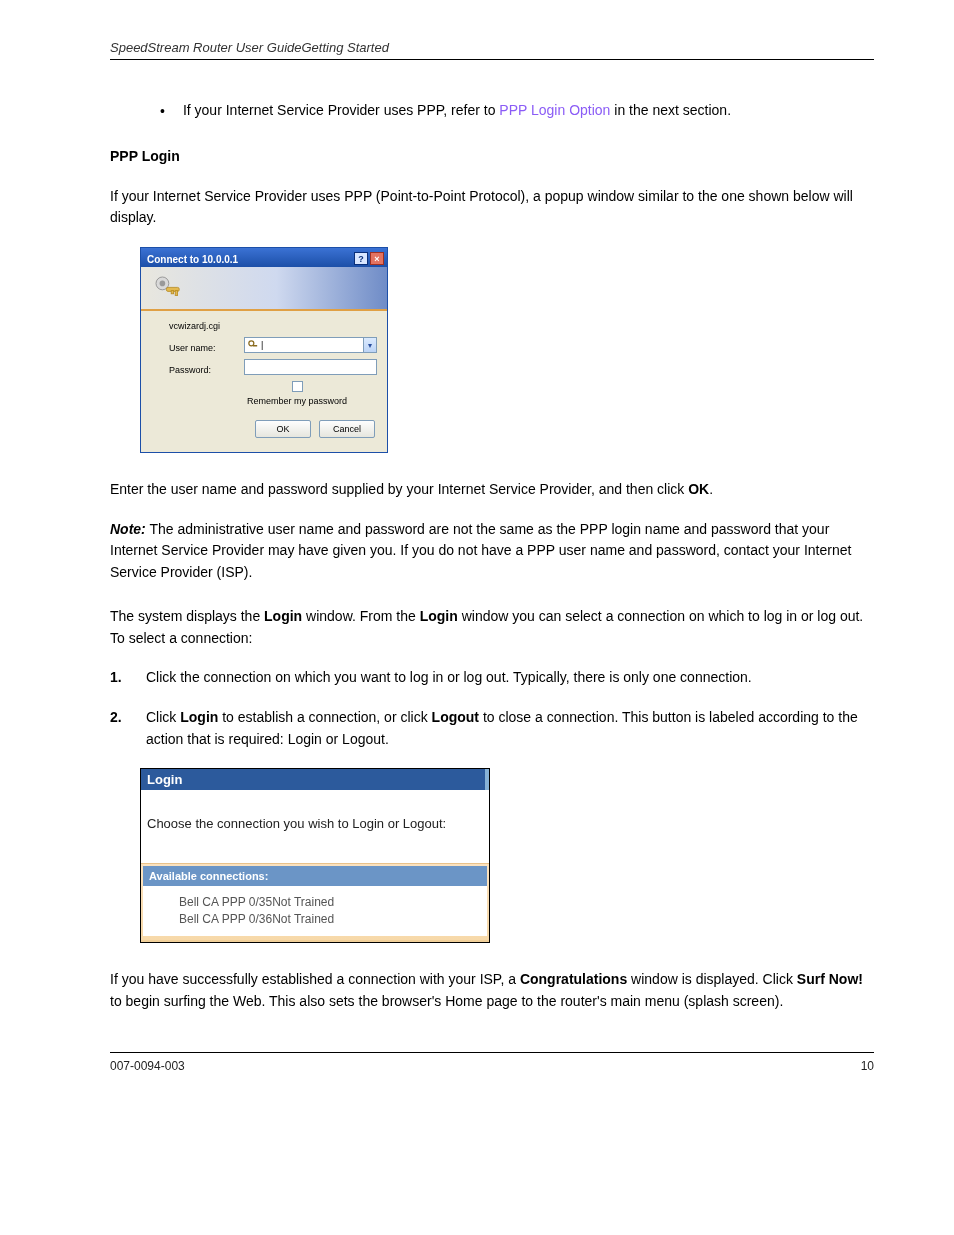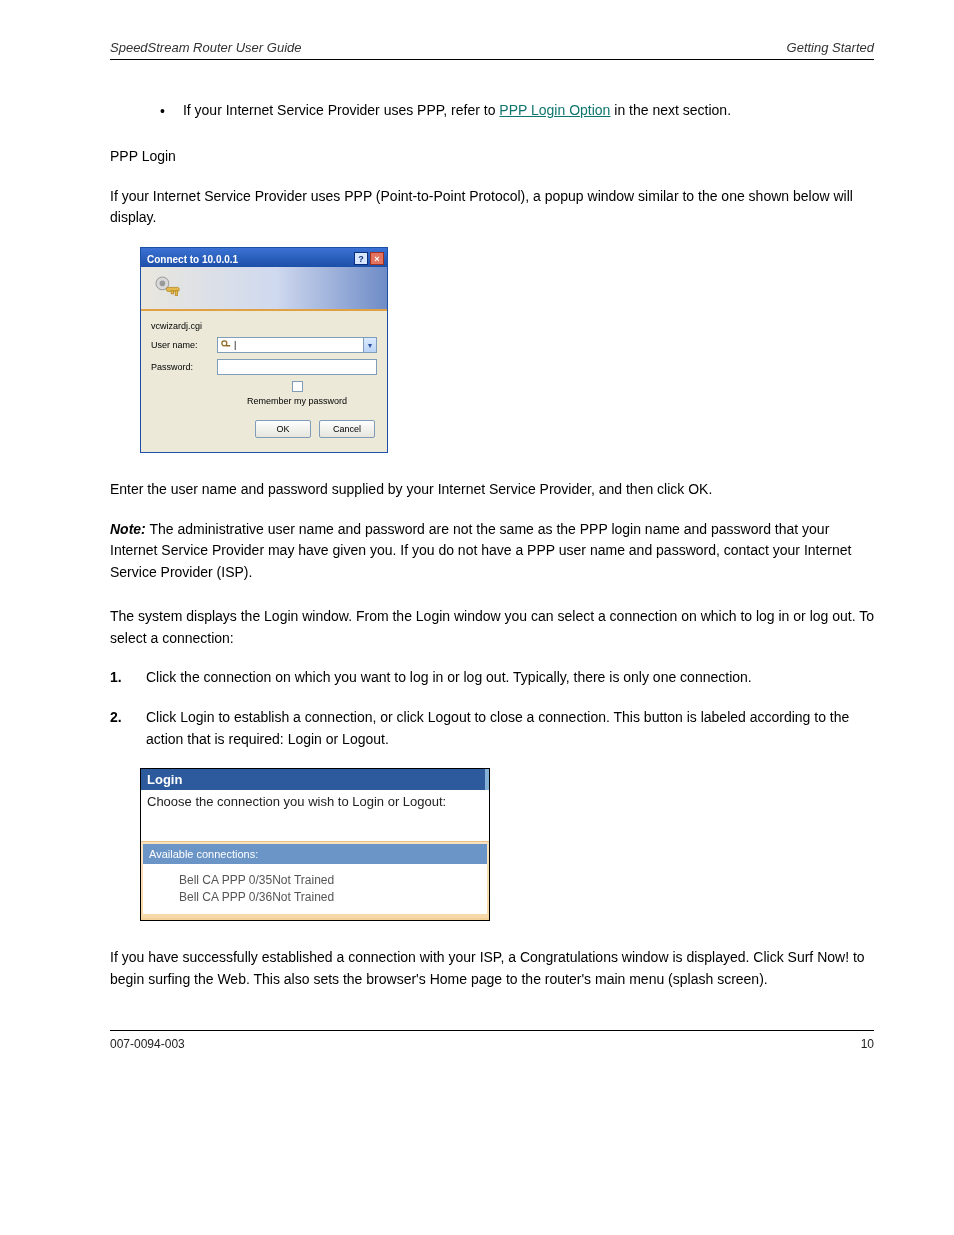--- a/index.html
+++ b/index.html
@@ -8,21 +8,21 @@
     font-family: Arial, Helvetica, sans-serif;
     background: #fff;
     color: #000;
     width: 954px;
   }
   .page {
     padding: 40px 80px 40px 110px;
   }
   .header-bar {
     display: flex;
-    justify-content: space-between;
+    justify-content: flex-start;
     font-style: italic;
     font-size: 13px;
     color: #333;
     margin-bottom: 4px;
   }
   .hr {
     border: none;
     border-top: 1.5px solid #000;
     margin: 0 0 40px 0;
   }
@@ -50,22 +50,21 @@
   .bullet-dot {
     font-size: 14px;
     line-height: 20px;
     margin-top: 1px;
   }
   .bullet-text {
     font-size: 14px;
     line-height: 1.5;
   }
   .link {
-    color: #0f766e;
-    text-decoration: underline;
+    color: #8b5cf6;
   }
   .body-text {
     font-size: 14px;
     line-height: 1.55;
     margin: 0 0 18px 0;
   }
   .note-block {
     margin: 0 0 22px 0;
     font-size: 14px;
     line-height: 1.55;
@@ -81,21 +80,21 @@
     line-height: 1.55;
     margin-bottom: 18px;
   }
   .step-num {
     font-weight: bold;
     min-width: 16px;
   }
   .step-inner {
     flex: 1;
   }
-  .bold { font-weight: normal; }
+  .bold { font-weight: bold; }
 
   
   .xp-dialog {
     width: 248px;
     margin: 0 0 26px 30px;
     border: 1px solid #1c4fa8;
     background: #ece9d8;
     font-family: Tahoma, Arial, sans-serif;
     font-size: 9px;
     color: #000;
@@ -126,22 +125,22 @@
     border-bottom: 2px solid #e0a044;
     position: relative;
     overflow: hidden;
   }
   .xp-keys {
     position: absolute;
     left: 10px; top: 6px;
     width: 34px; height: 32px;
   }
   .xp-body { padding: 10px 10px 10px 10px; }
-  .xp-row { display: flex; align-items: center; margin-bottom: 6px; }
-  .xp-lbl { width: 66px; }
+  .xp-row { display: flex; align-items: flex-end; margin-bottom: 6px; margin-left: 18px; }
+  .xp-lbl { width: 75px; }
   .xp-input-wrap { flex: 1; display: flex; }
   .xp-input {
     flex: 1;
     height: 16px;
     border: 1px solid #7f9db9;
     background: #fff;
     padding-left: 3px;
     display: flex;
     align-items: center;
   }
@@ -185,34 +184,34 @@
   }
   .lp-title {
     background: #2c5a9c;
     color: #fff;
     font-weight: bold;
     padding: 3px 6px;
     font-size: 13px;
     border-right: 4px solid #87b2d7;
   }
   .lp-prompt {
-    padding: 4px 6px 32px 6px;
+    padding: 26px 6px 32px 6px;
     font-size: 13px;
     color: #222;
   }
   .lp-band {
     background: linear-gradient(#fbe2bf,#f7d9a9);
     padding: 2px 2px 4px 2px;
     border-top: 1px solid #e9c28b;
     border-bottom: 2px solid #f1d09a;
   }
   .lp-sub {
     background: #6b95c6;
     color: #fff;
-    font-weight: normal;
+    font-weight: bold;
     font-size: 11px;
     padding: 4px 6px;
   }
   .lp-list {
     background: #fff;
     padding: 8px 10px 8px 36px;
   }
   .lp-row {
     display: flex;
     font-size: 12px;

